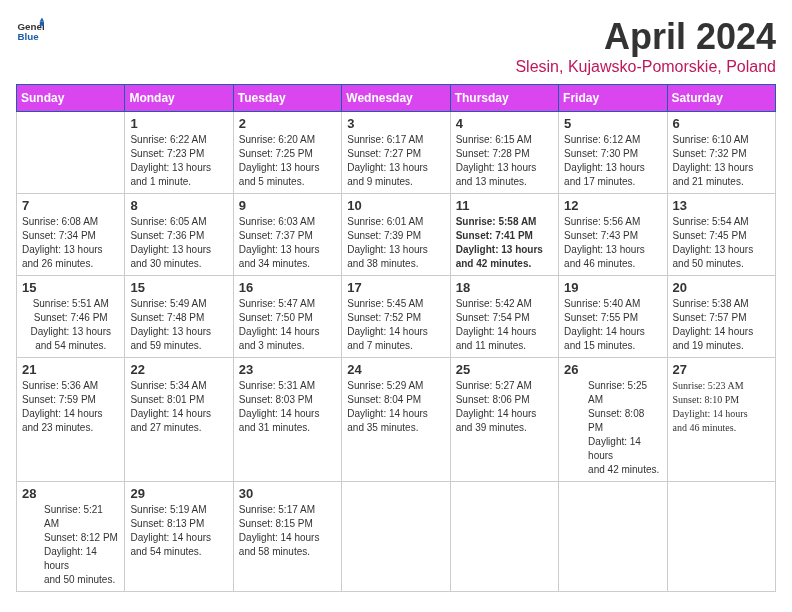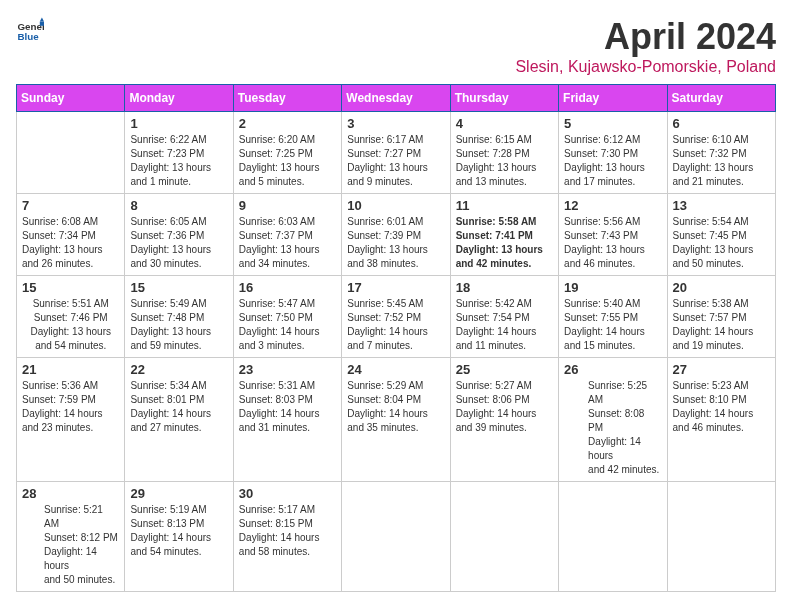--- a/index.html
+++ b/index.html
@@ -291,21 +291,21 @@
         </td>
         <td>
           <div class="day-number">26</div>
           <div class="day-info" style="white-space: pre-line; margin-left: 24px;">Sunrise: 5:25 AM
 Sunset: 8:08 PM
 Daylight: 14 hours
 and 42 minutes.</div>
         </td>
         <td>
           <div class="day-number">27</div>
-          <div class="day-info" style="white-space: pre-line;">Sunrise: 5:23 AM
+          <div class="day-info" style="white-space: pre-line; font-family: Liberation Serif, serif;">Sunrise: 5:23 AM
 Sunset: 8:10 PM
 Daylight: 14 hours
 and 46 minutes.</div>
         </td>
       </tr>
       <tr class="week-row">
         <td>
           <div class="day-number">28</div>
           <div class="day-info" style="white-space: pre-line; margin-left: 22px;">Sunrise: 5:21 AM
 Sunset: 8:12 PM

